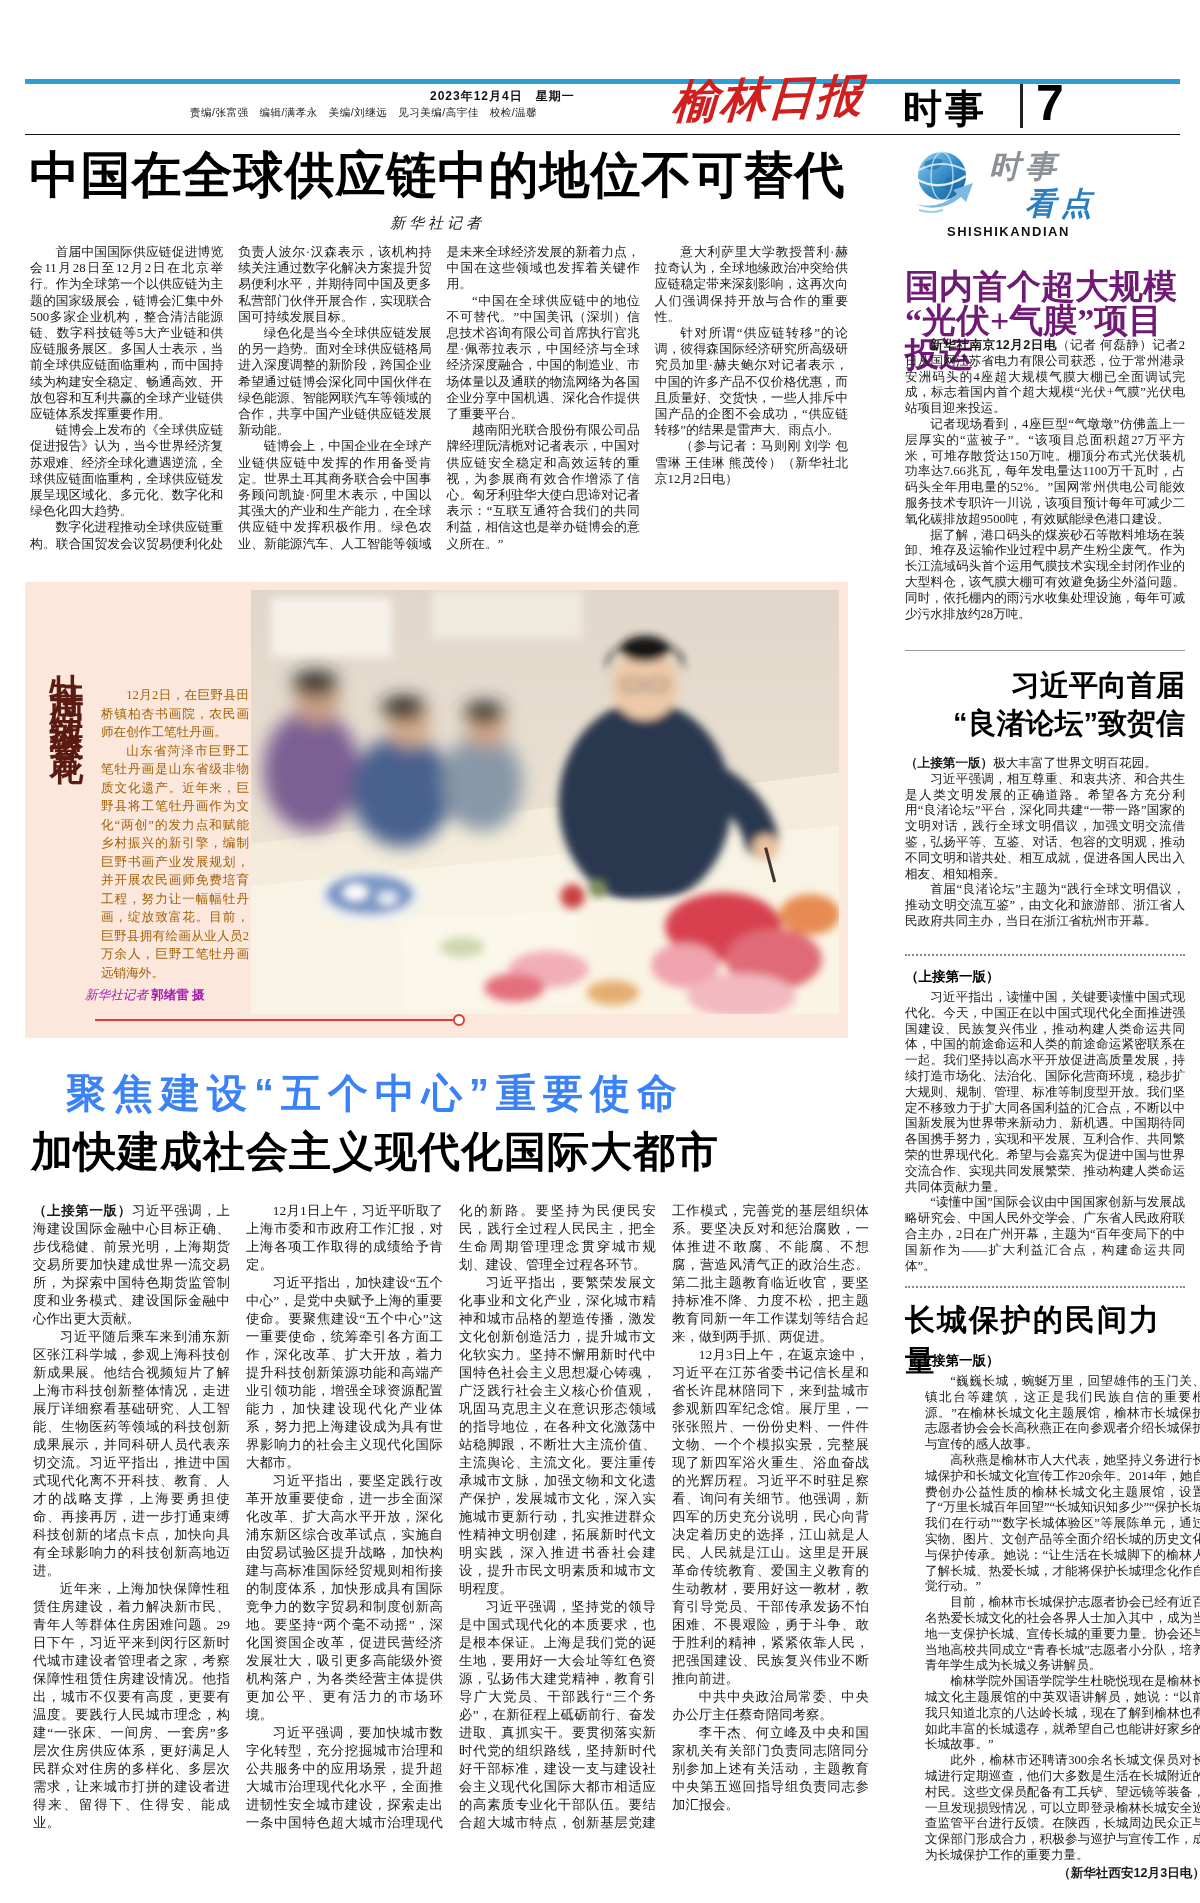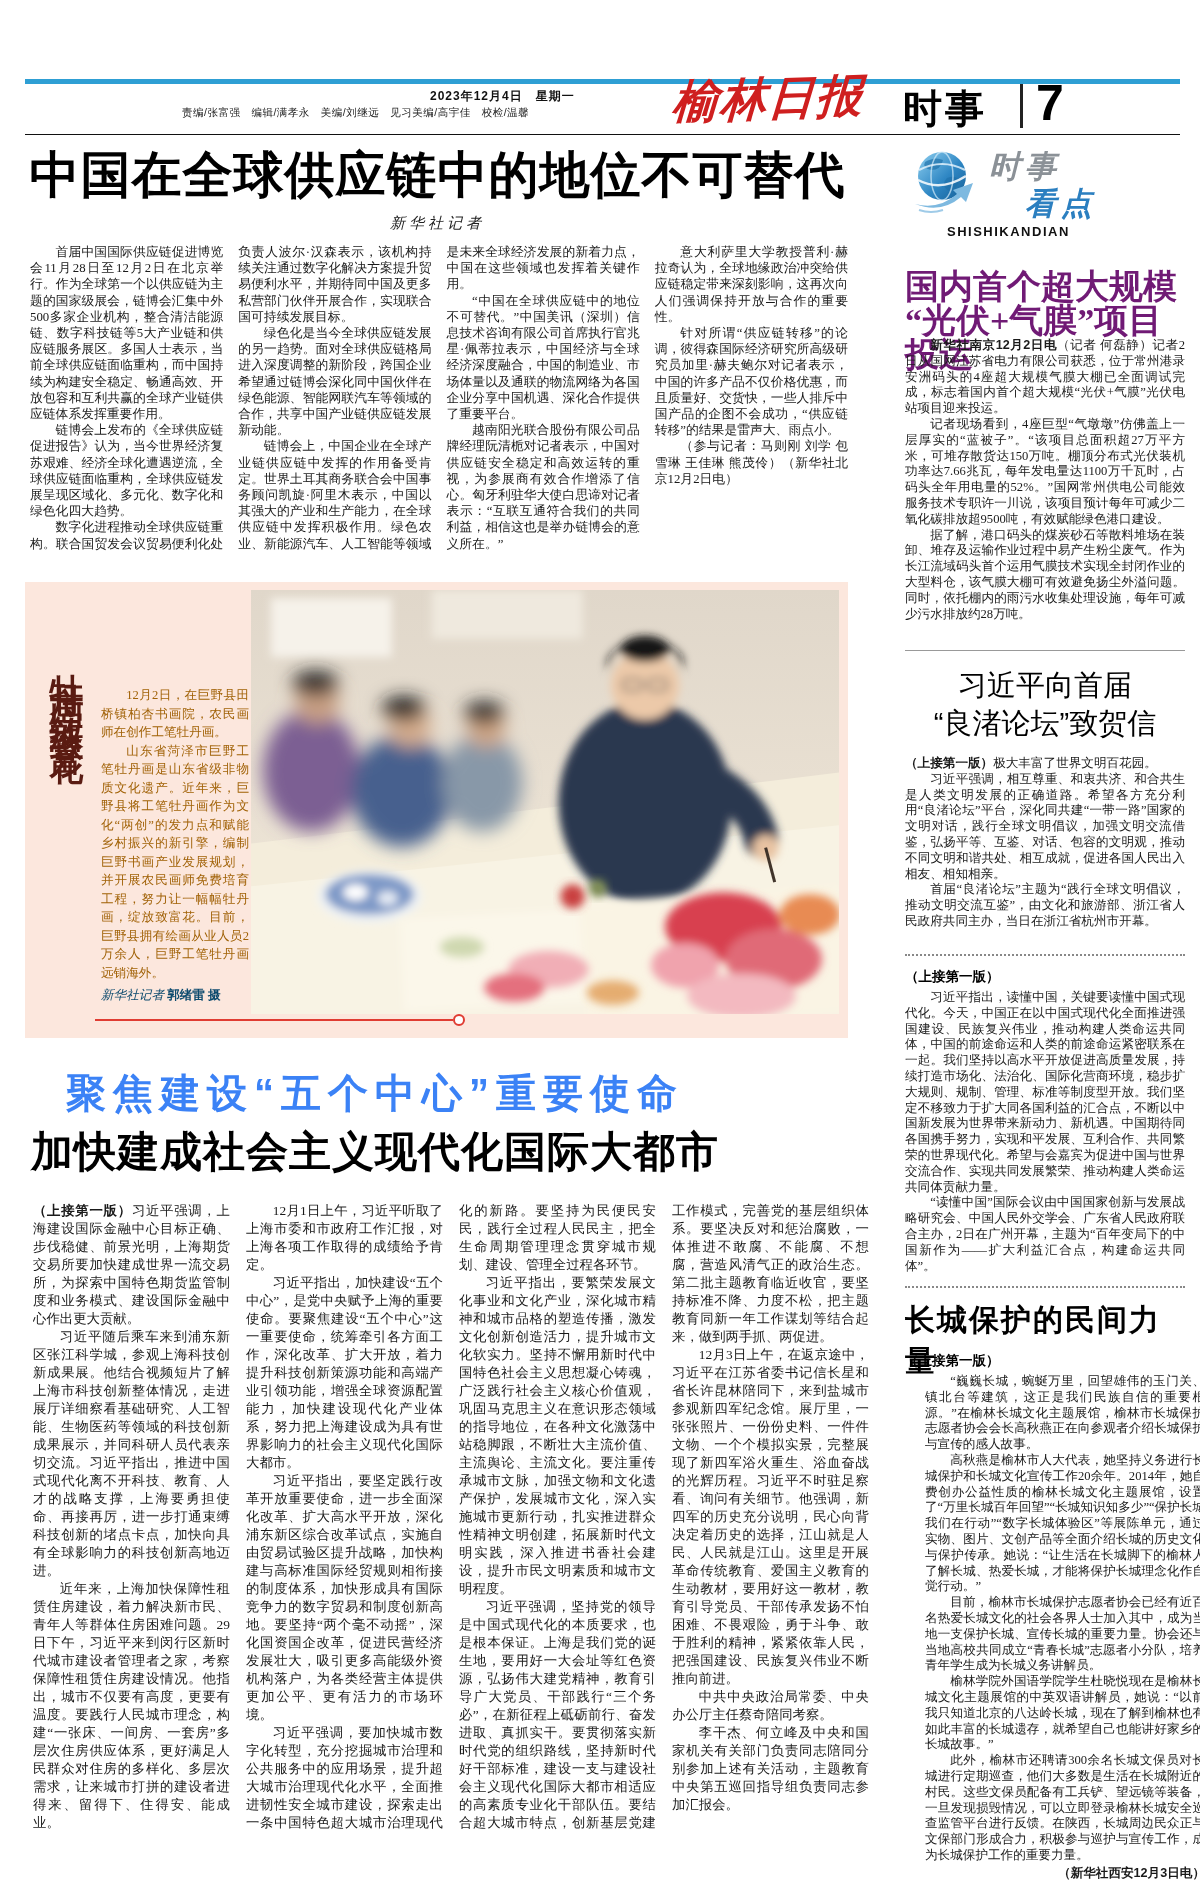--- a/index.html
+++ b/index.html
@@ -3,21 +3,21 @@
 <meta charset="utf-8">
 <style>
   html,body{margin:0;padding:0;background:#fff;}
   .page{position:relative;width:1200px;height:1903px;background:#fff;overflow:hidden;
         font-family:"Liberation Serif","DejaVu Serif",serif;color:#1a1a1a;}
   .abs{position:absolute;}
   
   .blue-bar{left:25px;top:79px;width:1155px;height:5px;background:#2e9fd4;}
   .mast-date{left:430px;top:88px;width:320px;font-family:"Liberation Sans","DejaVu Sans",sans-serif;
              font-size:12px;font-weight:bold;color:#111;letter-spacing:1px;}
-  .mast-credits{left:182px;top:106px;width:490px;font-family:"Liberation Sans","DejaVu Sans",sans-serif;
+  .mast-credits{left:190px;top:106px;width:490px;font-family:"Liberation Sans","DejaVu Sans",sans-serif;
              font-size:10.5px;color:#222;letter-spacing:.5px;white-space:nowrap;}
   .brand{left:672px;top:76px;width:220px;font-size:46px;font-weight:900;font-style:italic;color:#cf1f1f;
          transform:rotate(-2deg) skewX(-5deg);letter-spacing:2px;line-height:1;}
   .section-name{left:903px;top:82px;font-family:"Liberation Sans","DejaVu Sans",sans-serif;font-size:39px;font-weight:900;color:#000;letter-spacing:3px;}
   .sec-div{left:1020px;top:84px;width:3px;height:44px;background:#222;}
   .page-num{left:1036px;top:74px;font-family:"Liberation Sans","DejaVu Sans",sans-serif;font-size:50px;font-weight:bold;color:#000;}
   .mast-rule{left:25px;top:134px;width:1155px;height:0;border-top:1.5px solid #111;}
   
   .lead-title{left:25px;top:142px;width:825px;margin:0;text-align:center;
       font-family:"Liberation Sans","DejaVu Sans",sans-serif;font-size:50px;font-weight:900;color:#000;letter-spacing:1px;}
@@ -26,21 +26,21 @@
   .lead-body{left:30px;top:244px;width:818px;height:326px;column-count:4;font-size:12.8px;line-height:16.2px;}
   p.para{margin:0;text-indent:2em;}
   p.noind{text-indent:0;}
   p.para b{font-family:"Liberation Sans","DejaVu Sans",sans-serif;}
   
   .pink-box{left:25px;top:582px;width:823px;height:456px;background:#fce7dd;}
   .v-title{position:absolute;left:24px;top:64px;height:380px;writing-mode:vertical-rl;text-orientation:upright;
       font-size:34px;font-weight:900;color:#5a1b12;letter-spacing:11px;line-height:1;}
   .peony-text{position:absolute;left:76px;top:104px;width:148px;font-size:12.6px;line-height:18.5px;
       text-align:justify;color:#a16207;}
-  .peony-credit{position:absolute;left:76px;top:404px;width:148px;font-size:12.6px;line-height:18px;color:#0c4a6e;}
+  .peony-credit{position:absolute;left:60px;top:404px;width:148px;font-size:12.6px;line-height:18px;color:#a21caf;}
   .peony-credit .kai{font-style:italic;}
   .peony-credit b{font-weight:bold;}
   .photo{position:absolute;left:226px;top:8px;width:588px;height:424px;overflow:hidden;}
   .red-line{position:absolute;left:70px;top:437px;width:358px;height:0;border-top:2px solid #e03c32;}
   .red-ring{position:absolute;left:428px;top:432px;width:8px;height:8px;border:2px solid #e03c32;border-radius:50%;background:#fff;}
   
   .mid-title1{left:30px;top:1066px;width:690px;text-align:center;font-family:"Liberation Sans","DejaVu Sans",sans-serif;
       font-size:40px;font-weight:900;color:#3b82f6;letter-spacing:7px;}
   .mid-title2{left:30px;top:1124px;width:690px;text-align:center;font-family:"Liberation Sans","DejaVu Sans",sans-serif;
       font-size:42px;font-weight:900;color:#000;letter-spacing:1px;}
@@ -52,22 +52,22 @@
   .logo-cn1{position:absolute;left:84px;top:0;font-family:"Liberation Sans","DejaVu Sans",sans-serif;
       font-size:31px;font-weight:900;font-style:italic;color:#8b9197;letter-spacing:5px;}
   .logo-cn2{position:absolute;left:120px;top:37px;font-family:"Liberation Sans","DejaVu Sans",sans-serif;
       font-size:31px;font-weight:900;font-style:italic;color:#2b7fc0;letter-spacing:5px;}
   .logo-en{position:absolute;left:42px;top:78px;font-family:"Liberation Sans","DejaVu Sans",sans-serif;
       font-size:13px;font-weight:800;color:#111;letter-spacing:1.5px;}
   .pv-title{top:270px;font-size:34px;font-weight:900;line-height:34px;color:#701a75;}
   .rail-body{font-size:12.6px;line-height:15.8px;text-align:justify;}
   .pv-body{top:338px;}
   .rail-rule{top:650px;border-top:1px solid #999;height:0;}
-  .lz-title{top:666px;text-align:center;font-family:"Liberation Sans","DejaVu Sans",sans-serif;
-      font-size:29px;font-weight:400;line-height:38px;color:#000;}
+  .lz-title{top:666px;text-align:right;font-family:"Liberation Sans","DejaVu Sans",sans-serif;
+      font-size:29px;font-weight:700;line-height:38px;color:#000;}
   .lz-body{top:756px;}
   .dot-rule{border-top:2px dotted #888;height:0;}
   .dr2{top:954px;} .dr3{top:1286px;}
   .dd-lead{top:968px;font-family:"Liberation Sans","DejaVu Sans",sans-serif;font-size:13.5px;font-weight:bold;color:#000;}
   .dd-body{top:990px;}
   .gw-title{top:1300px;text-align:left;font-size:30px;font-weight:900;letter-spacing:2px;color:#000;}
   .gw-lead{top:1352px;font-family:"Liberation Sans","DejaVu Sans",sans-serif;font-size:13.5px;font-weight:bold;color:#000;}
   .gw-body{top:1374px;margin-left:20px;}
   .sign-off{text-align:right;font-weight:bold;font-family:"Liberation Sans","DejaVu Sans",sans-serif;font-size:12.6px;margin-top:2px;}
 </style>

